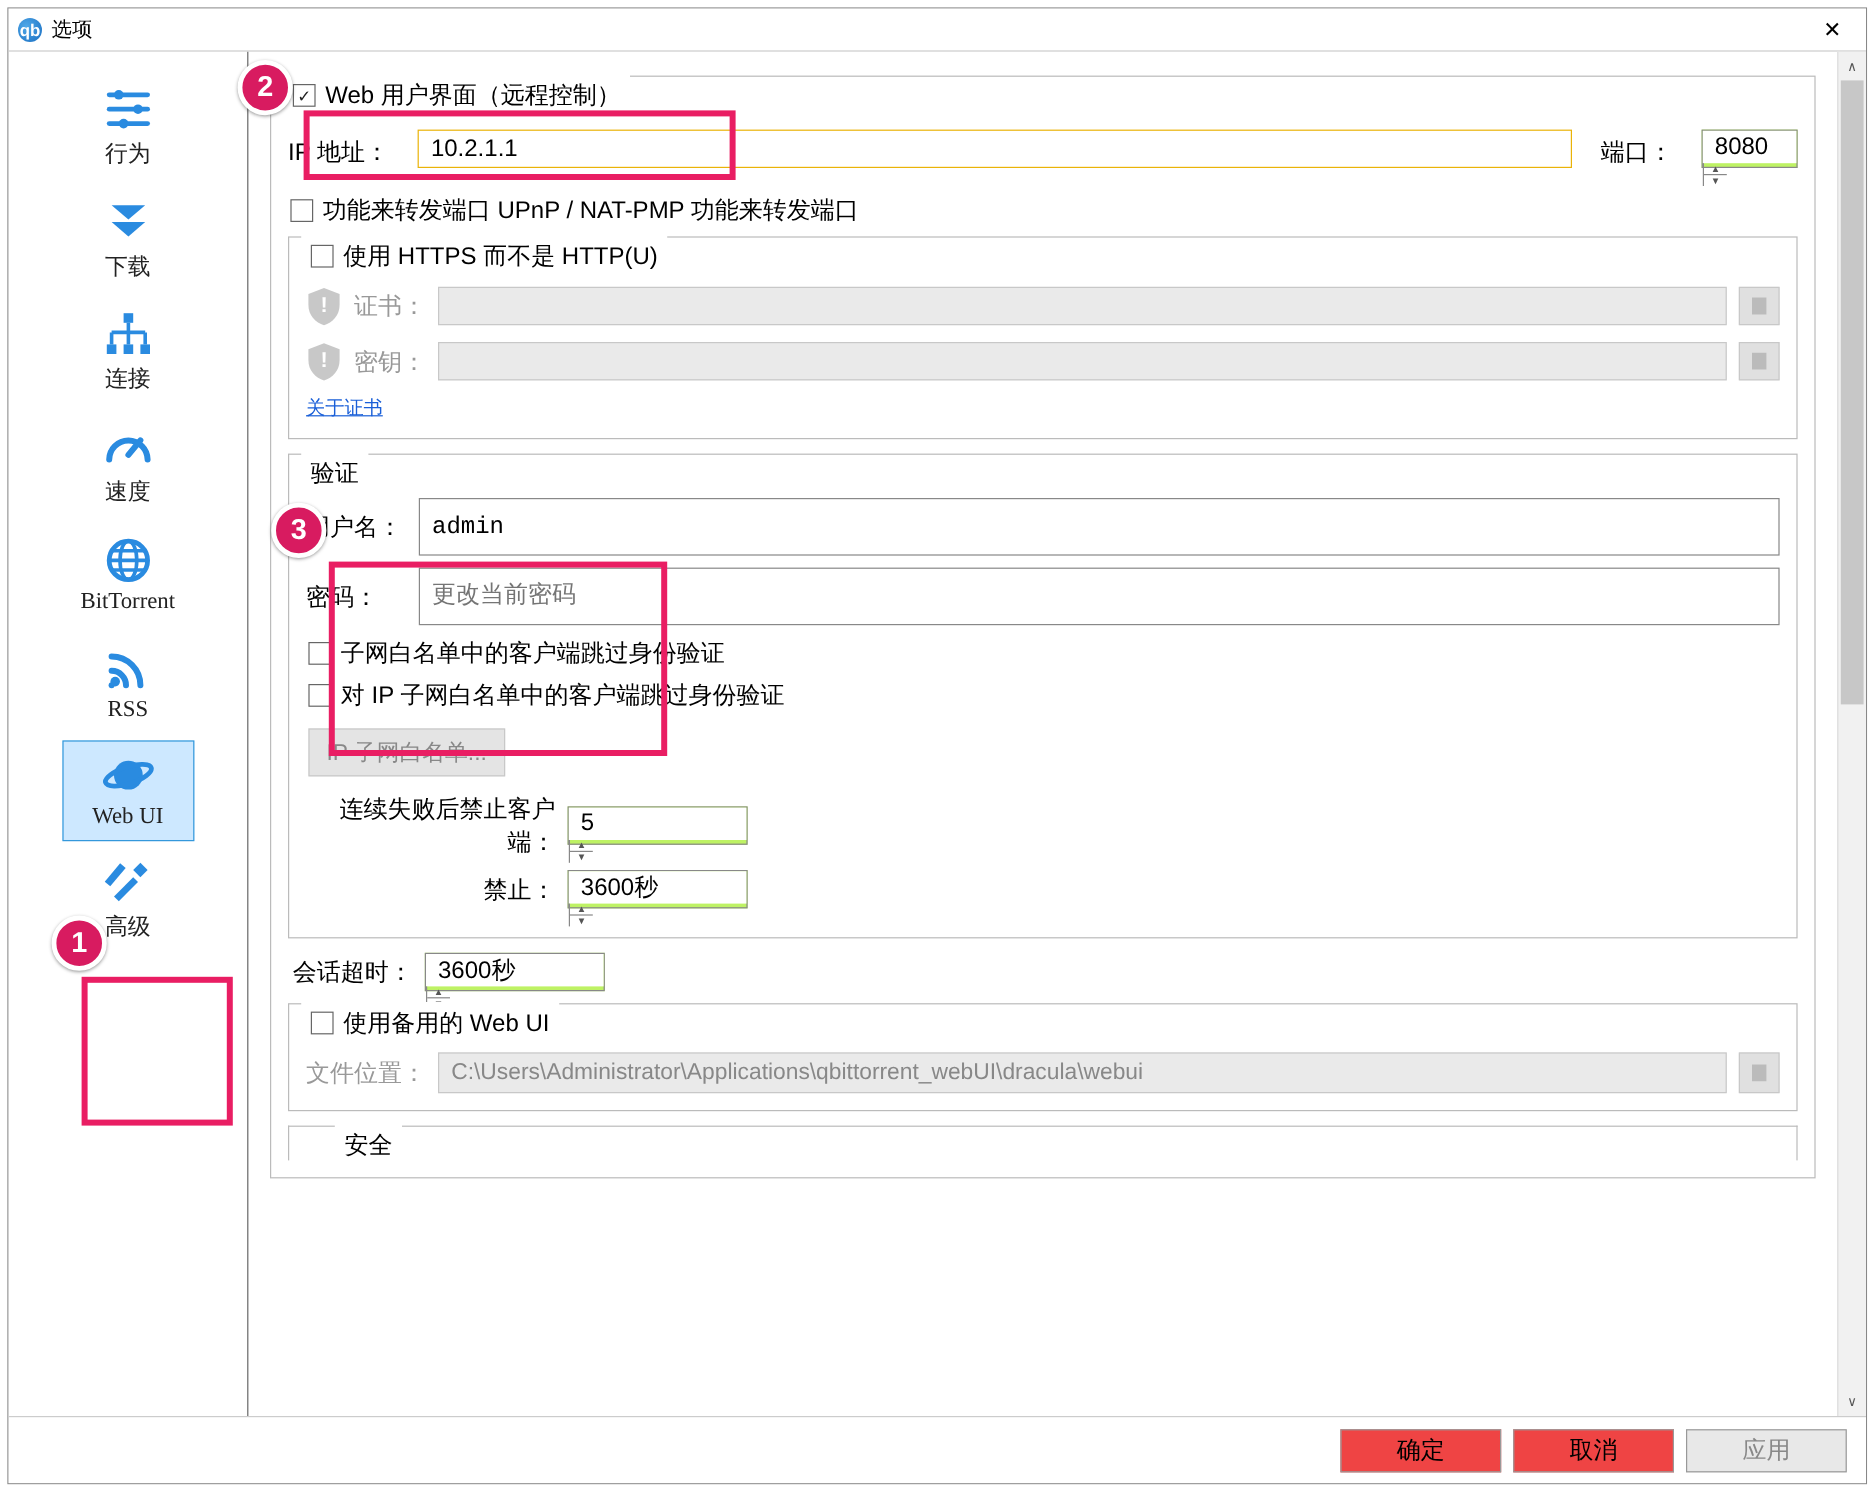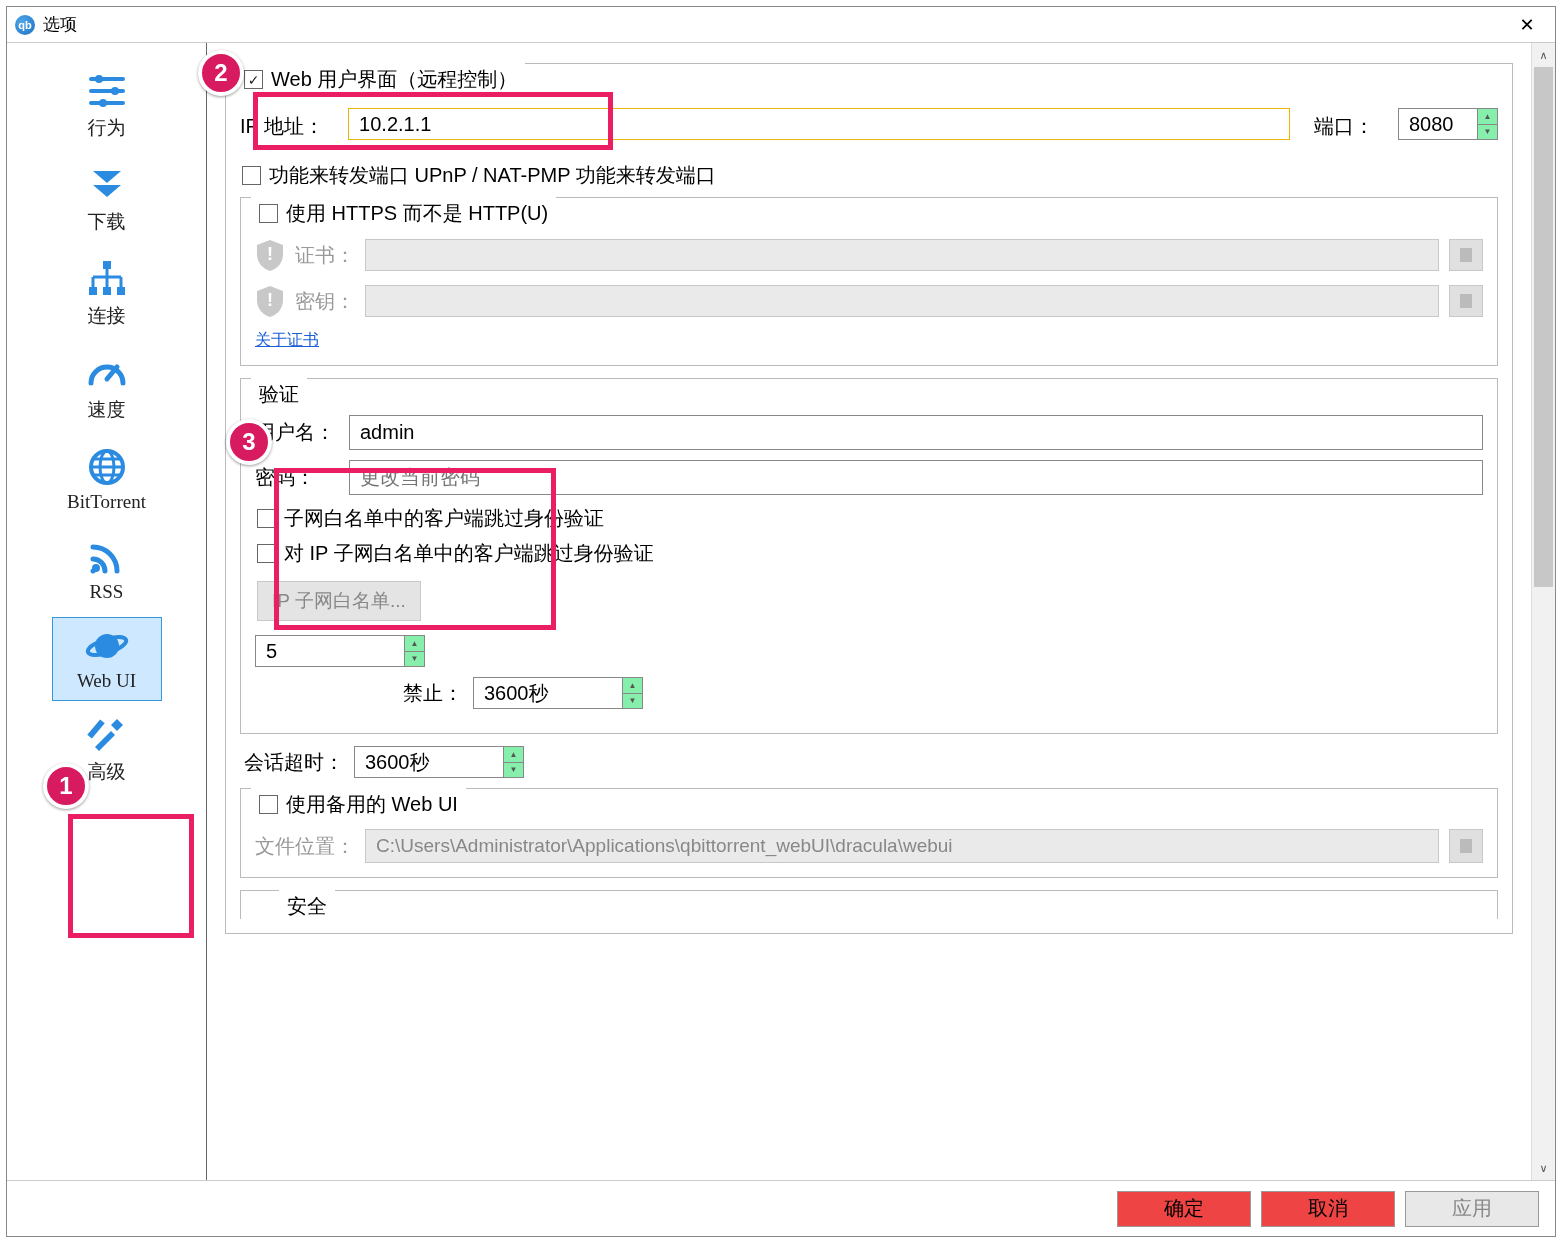--- a/index.html
+++ b/index.html
@@ -25,21 +25,21 @@
   align-items: center;
   padding: 0 8px;
   border-bottom: 1px solid #ccc;
 }
 .titlebar .app-icon {
   width: 20px; height: 20px;
   background: radial-gradient(circle at 35% 35%, #4fa8e8, #1b6fc2);
   border-radius: 50%;
   margin-right: 8px;
   display: flex; align-items: center; justify-content: center;
-  color: #fff; font-size: 11px; font-weight: bold;
+  color: #fff; font-size: 14px; font-weight: bold;
 }
 .titlebar .title-text { flex: 1; font-size: 17px; }
 .titlebar .close {
   width: 40px; text-align: center; font-size: 18px; cursor: pointer;
 }
 .content {
   flex: 1;
   display: flex;
   overflow: hidden;
 }
@@ -148,21 +148,22 @@
   height: 32px;
   border: 1px solid #eab308;
   padding: 4px 10px;
   font-size: 20px;
   background: #fff;
 }
 .numbox {
   display: flex;
   border: 1px solid #888;
   height: 32px;
-  background: #86efac;
+  background: #bef264;
+  flex-direction: column;
 }
 .numbox input {
   border: none;
   padding: 2px 10px;
   font-size: 20px;
   width: 78px;
 }
 .numbox .spin {
   width: 20px;
   border-left: 1px solid #888;
@@ -227,24 +228,25 @@
   background: #fff; padding: 4px 8px;
   font-size: 20px;
 }
 .auth-body { margin-top: 22px; }
 .auth-row {
   display: flex; align-items: center; gap: 8px;
   margin-bottom: 10px;
 }
 .auth-row label { width: 86px; font-size: 20px; }
 .auth-row input {
-  flex: 1; height: 35px;
+  flex: 1; height: 48px;
   border: 1px solid #888;
   padding: 2px 10px;
   font-size: 20px;
+  font-family: Liberation Mono, monospace;
 }
 .auth-row input.placeholder { color: #999; }
 .check-line {
   display: flex; align-items: center; gap: 8px;
   margin: 8px 0 8px 2px;
   font-size: 20px;
 }
 .disabled-btn {
   display: inline-block;
   padding: 6px 14px;
@@ -535,20 +537,21 @@
                 <span class="checkbox"></span>
                 <span>子网白名单中的客户端跳过身份验证</span>
               </div>
               <div class="check-line">
                 <span class="checkbox"></span>
                 <span>对 IP 子网白名单中的客户端跳过身份验证</span>
               </div>
               <div class="disabled-btn">IP 子网白名单...</div>
 
               <div class="num-row">
+                <label>连续失败后禁止客户端：</label>
                 <div class="numbox">
                   <input value="5" style="">
                   <div class="spin">
                       <div>▲</div>
                       <div>▼</div>
                     </div>
                 </div>
               </div>
               <div class="num-row">
                 <label>禁止：</label>

